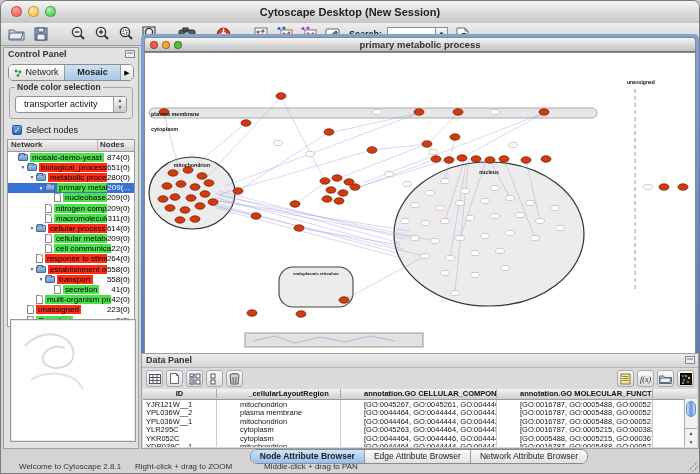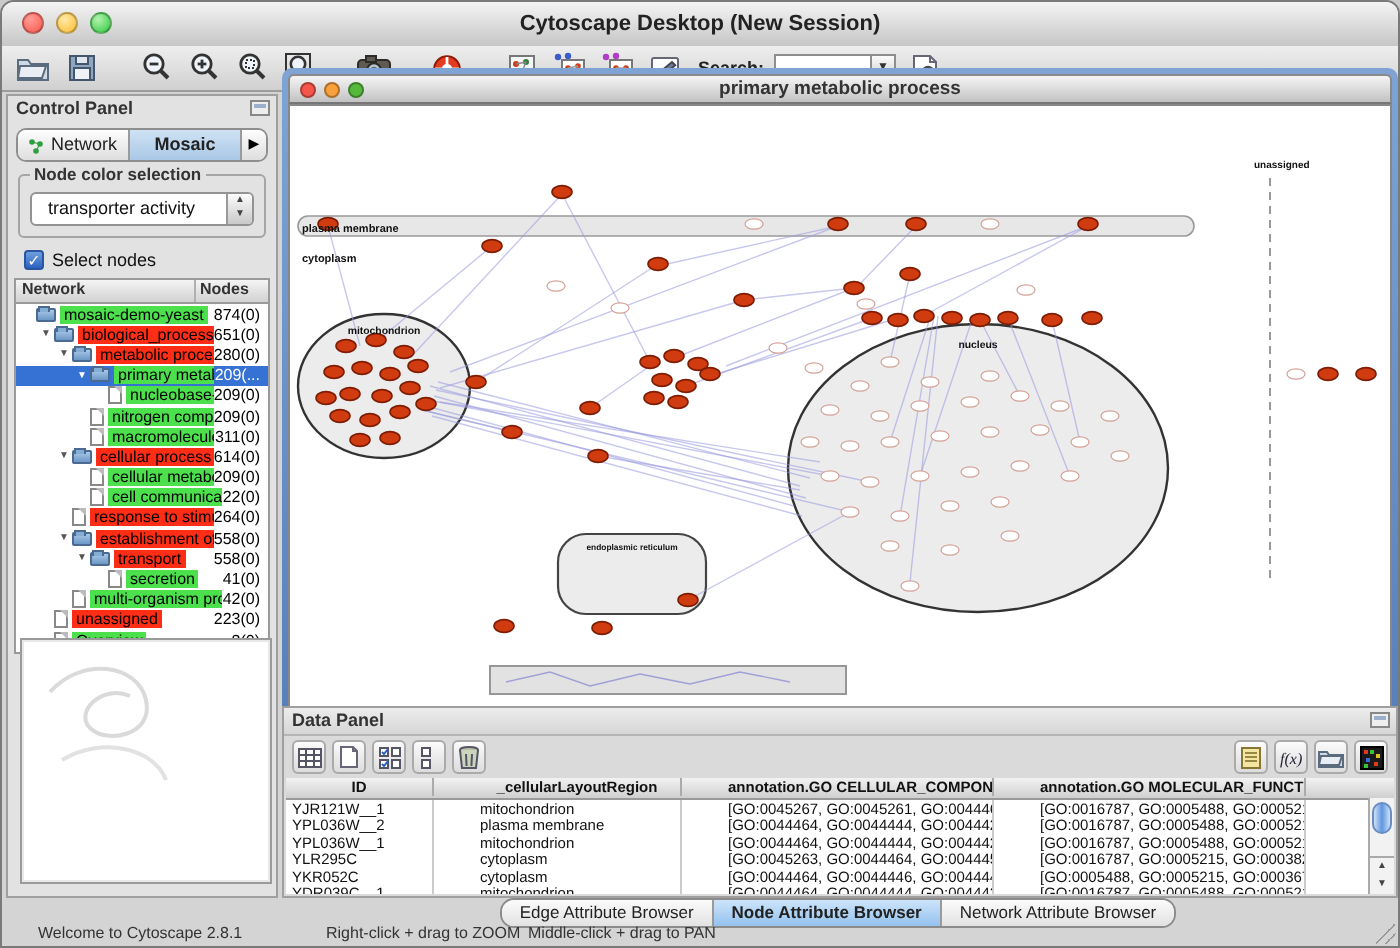--- a/index.html
+++ b/index.html
@@ -670,26 +670,26 @@
         </div>
       <div class="vscroll">
         <div class="vthumb"></div>
         <div class="varrows">▲<br>▼</div>
       </div>
     </div>
   </div>
 
   <div class="bottom-tabs">
     <div class="btab-group" id="btab-group">
+        <span class="btab sel">Node Attribute Browser</span>
         <span class="btab">Edge Attribute Browser</span>
-        <span class="btab sel">Node Attribute Browser</span>
         <span class="btab">Network Attribute Browser</span>
       </div>
   </div>
 
   <div class="statusbar">
     <span class="status-item" style="left:18px">Welcome to Cytoscape 2.8.1</span>
-    <span class="status-item" style="left:162px">Right-click + drag to ZOOM</span>
+    <span class="status-item" style="left:134px">Right-click + drag to ZOOM</span>
     <span class="status-item" style="left:263px">Middle-click + drag to PAN</span>
     <span class="grip"></span>
   </div>
 
 </div>
 
 </body></html>

